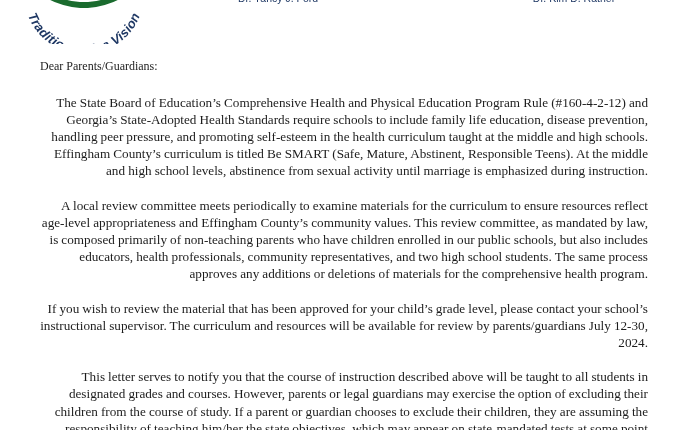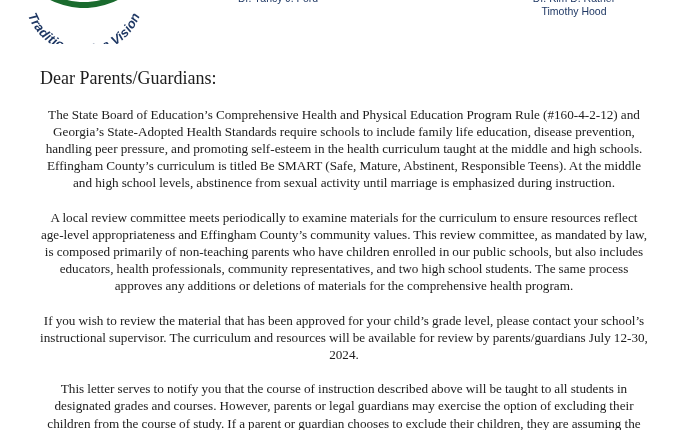--- a/index.html
+++ b/index.html
@@ -74,30 +74,30 @@
 
   
   .body-area {
     position: absolute;
     left: 40px;
     top: 55px;
     width: 608px;
   }
 
   .salutation {
-    font-size: 18px;
+    font-size: 12px;
     line-height: 15.5px;
-    margin: 16px 0 19px 0;
+    margin: 4px 0 19px 0;
   }
 
   .para {
     font-size: 13.2px;
     line-height: 17.2px;
     margin: 12px 0 17px 0;
-    text-align: center;
+    text-align: right;
     word-spacing: -0.2px;
   }
   .para:last-child {
     margin-bottom: 0;
   }
 </style>
 </head>
 <body>
 
 <div class="page">
@@ -125,21 +125,20 @@
         </text>
       </svg>
     </div>
 
     <div class="head-col center">
       <span class="head-line">Dr. Yancy J. Ford</span>
     </div>
 
     <div class="head-col right">
       <span class="head-line">Dr. Kim D. Rather</span>
-      <span class="head-line">Timothy Hood</span>
     </div>
 
   </div>
 
   <div class="body-area">
 
     <p class="salutation">Dear Parents/Guardians:</p>
 
     <p class="para">The State Board of Education’s Comprehensive Health and Physical Education Program Rule (#160-4-2-12) and Georgia’s State-Adopted Health Standards require schools to include family life education, disease prevention, handling peer pressure, and promoting self-esteem in the health curriculum taught at the middle and high schools.  Effingham County’s curriculum is titled Be SMART (Safe, Mature, Abstinent, Responsible Teens).  At the middle and high school levels, abstinence from sexual activity until marriage is emphasized during instruction.</p>
 

